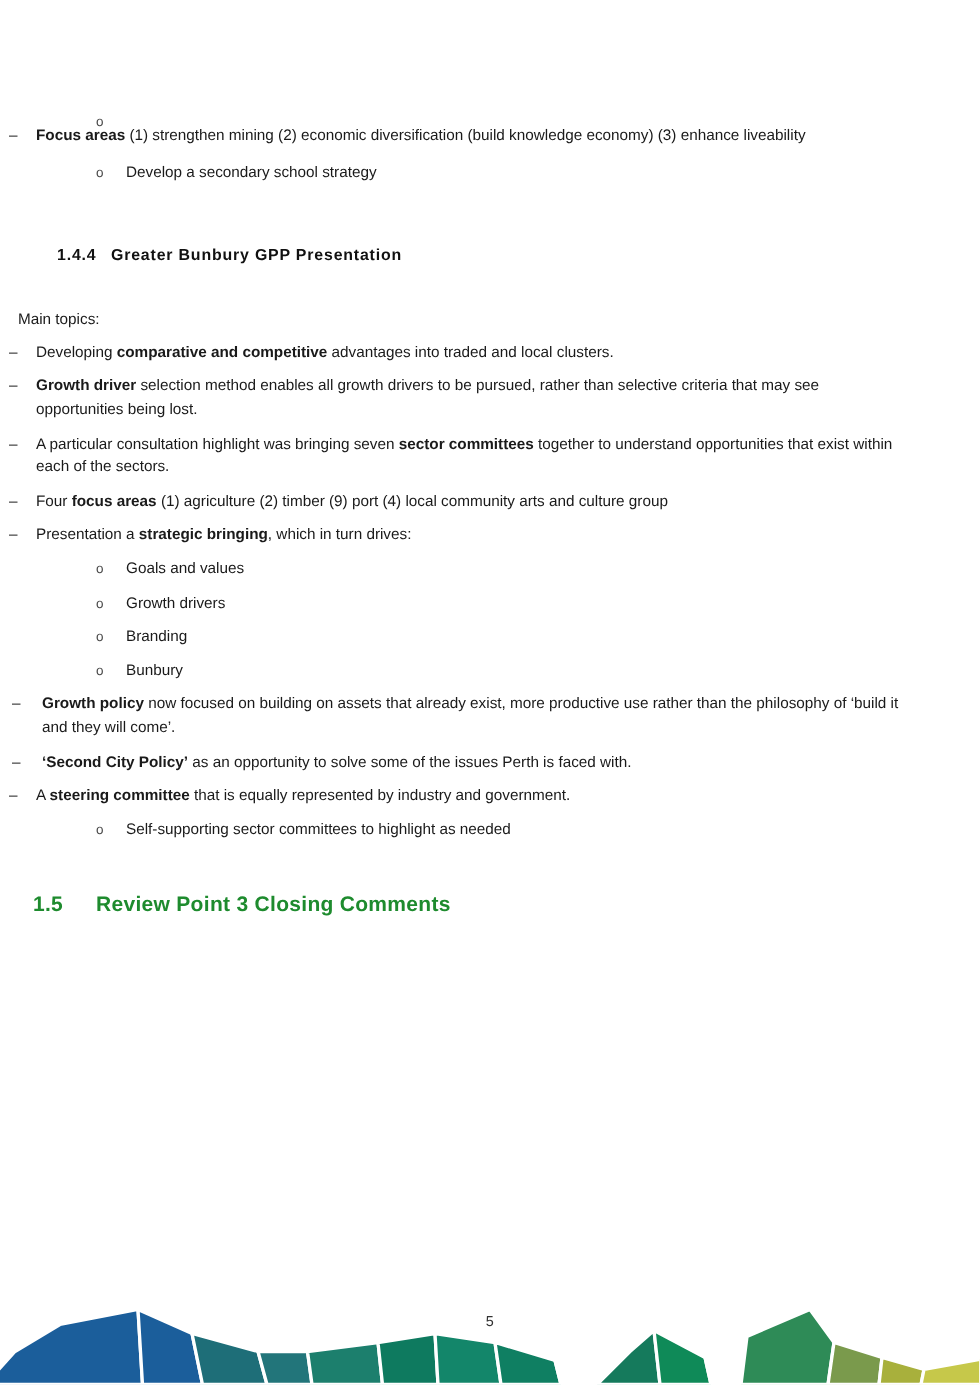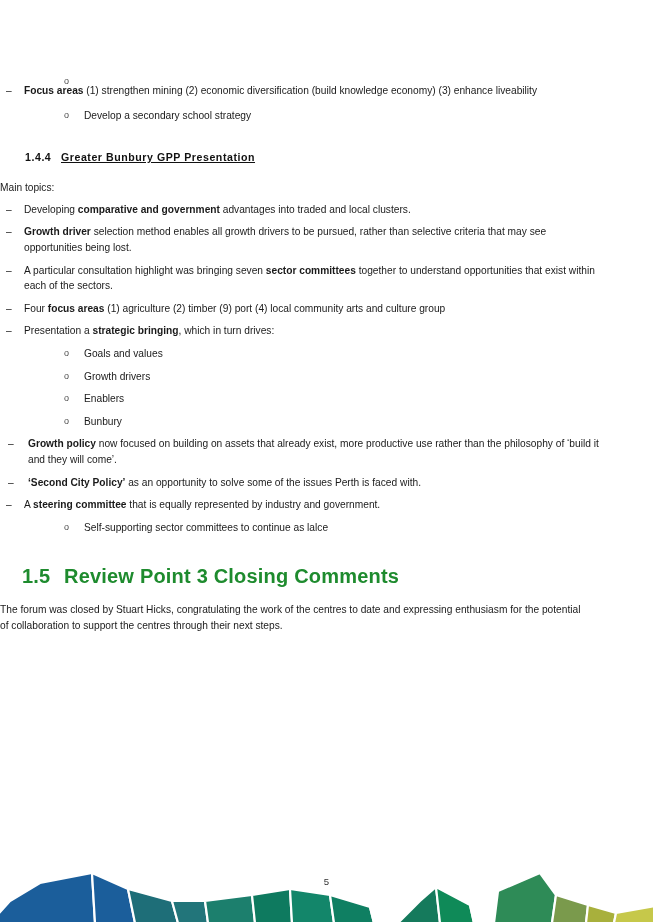--- a/index.html
+++ b/index.html
@@ -75,31 +75,30 @@
     line-height: 15.6px;
     color: #4a4a4a;
   }
 
   
   .h3 {
     font-size: 10.6px;
     font-weight: bold;
     letter-spacing: 0.55px;
     color: #111111;
-    margin: 3px;
+    margin: 16px;
     padding-left: 22px;
     line-height: 16px;
-    text-decoration: underline;
   }
   .h3 .num {
     display: inline-block;
     min-width: 36px;
   }
   .h2 {
-    font-size: 20px;
+    font-size: 14px;
     font-weight: bold;
     color: #1E8B2E;
     margin: 0;
     padding-left: 22px;
     letter-spacing: 0.2px;
     line-height: 20px;
   }
   .h2 .num {
     display: inline-block;
     min-width: 42px;
@@ -158,27 +157,27 @@
     </div>
 
     <div class="sp-22"></div>
 
     <div class="h3">
       <span class="num">1.4.4</span><span>Greater Bunbury GPP Presentation</span>
     </div>
 
     <div class="sp-12"></div>
 
-    <div class="para" style="padding-left:0px;margin-left:0px;">Main topics:</div>
+    <div class="para" style="padding-left:0px;margin-left:12px;">Main topics:</div>
 
     <div class="sp-6"></div>
 
     <div class="lvl1" style="padding-right:70px;">
       <span class="mark">–</span>
-      <span>Developing </span><span class="b">comparative and government</span><span> advantages into traded and local clusters.</span>
+      <span>Developing </span><span class="b">comparative and competitive</span><span> advantages into traded and local clusters.</span>
     </div>
 
     <div class="sp-6"></div>
 
     <div class="lvl1" style="padding-right:66px;">
       <span class="mark">–</span>
       <span class="b">Growth driver</span><span> selection method enables all growth drivers to be pursued, rather than selective criteria that may see opportunities being lost.</span>
     </div>
 
     <div class="sp-6"></div>
@@ -209,21 +208,21 @@
       <span>Goals and values</span>
     </div>
     <div class="sp-6"></div>
     <div class="lvl2">
       <span class="mark">o</span>
       <span>Growth drivers</span>
     </div>
     <div class="sp-6"></div>
     <div class="lvl2">
       <span class="mark">o</span>
-      <span>Enablers</span>
+      <span>Branding</span>
     </div>
     <div class="sp-6"></div>
     <div class="lvl2">
       <span class="mark">o</span>
       <span>Bunbury</span>
     </div>
 
     <div class="sp-6"></div>
 
     <div class="lvl1 indented" style="padding-right:52px;">
@@ -242,32 +241,31 @@
 
     <div class="lvl1" style="padding-right:58px;">
       <span class="mark">–</span>
       <span>A </span><span class="b">steering committee</span><span> that is equally represented by industry and government.</span>
     </div>
 
     <div class="sp-6"></div>
 
     <div class="lvl2">
       <span class="mark">o</span>
-      <span>Self-supporting sector committees to continue as lalce</span>
+      <span>Self-supporting sector committees to highlight as needed</span>
     </div>
 
     <div style="height:30px;"></div>
 
     <div class="h2">
       <span class="num">1.5</span><span>Review Point 3 Closing Comments</span>
     </div>
 
     <div class="sp-16"></div>
 
-    <div class="para" style="padding-right:62px;">The forum was closed by Stuart Hicks, congratulating the work of the centres to date and expressing enthusiasm for the potential of collaboration to support the centres through their next steps.</div>
 
   </div>
 
   <div class="page-number">5</div>
 
   <svg class="footer-band" viewBox="0 0 653 62" preserveAspectRatio="none" xmlns="http://www.w3.org/2000/svg">
     <g stroke="#ffffff" stroke-width="2.2" stroke-linejoin="miter">
 
       <polygon points="-10,62 10,40 40,22 92,12 95,62" fill="#1B5E9B"></polygon>
       <polygon points="95,62 92,12 128,28 135,62" fill="#1B5E9B"></polygon>

